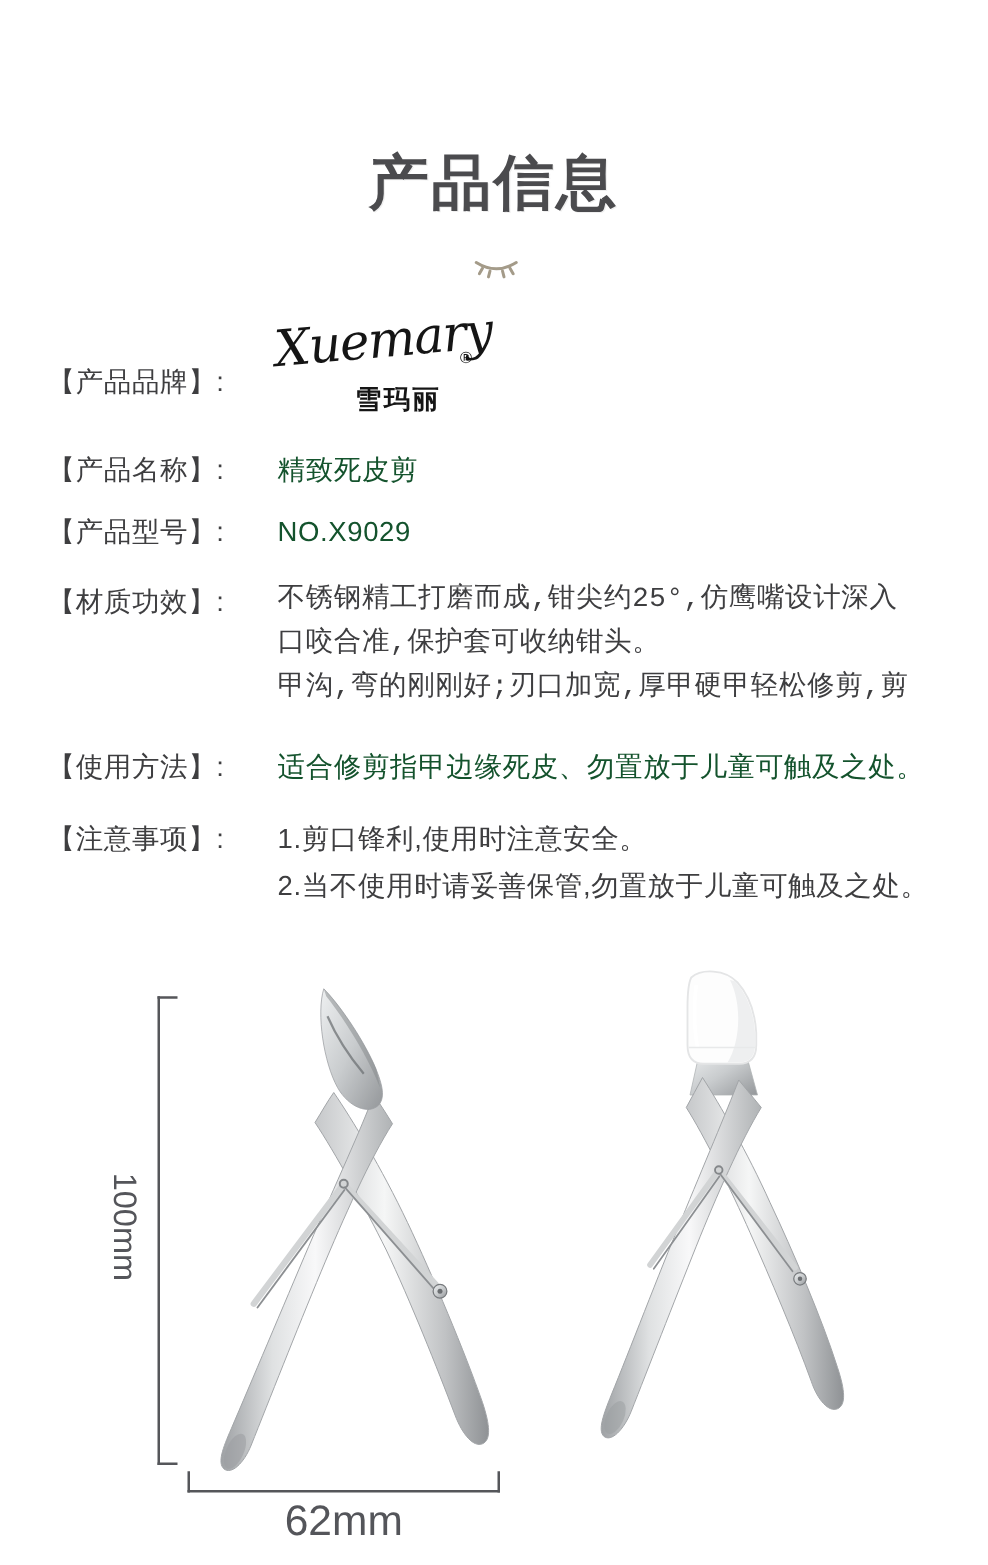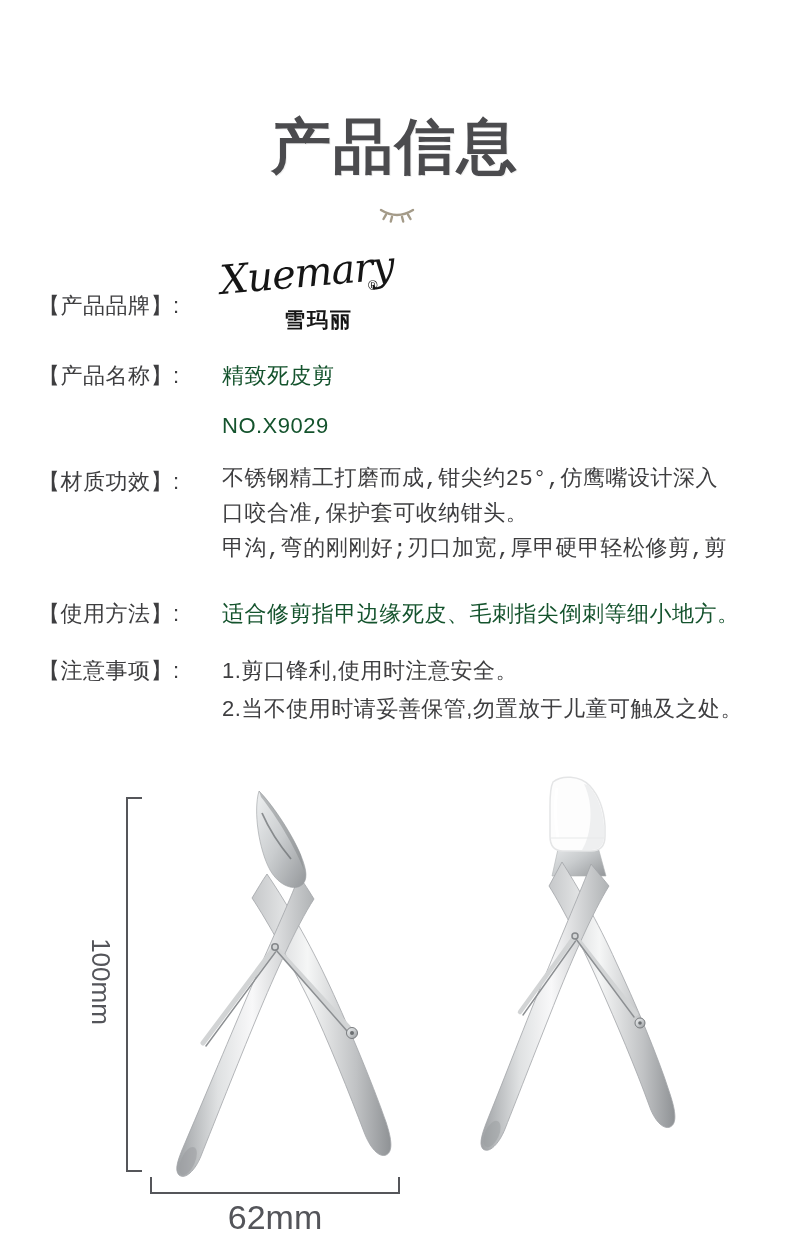--- a/index.html
+++ b/index.html
@@ -5,21 +5,21 @@
   * { margin:0; padding:0; box-sizing:border-box; }
   html,body { background:#ffffff; }
   body { font-family:"Liberation Sans","DejaVu Sans",sans-serif; }
   .page {
     position:relative; width:790px; height:1252px; margin:0 auto;
     background:#ffffff; overflow:hidden;
   }
   
   .title {
     position:absolute; top:116px; left:0; width:790px;
-    text-align:center; font-size:60px; line-height:62px; font-weight:700;
+    text-align:center; font-size:48px; line-height:62px; font-weight:700;
     color:#4b4b4e; letter-spacing:2px;
     text-shadow:1px 1px 0 rgba(120,120,120,0.12);
   }
   .lash { position:absolute; left:378px; top:206px; width:38px; height:20px; }
   
   .lbl {
     position:absolute; left:38px; font-size:22px; line-height:28px;
     color:#3e3e40; letter-spacing:0.5px; white-space:nowrap;
   }
   .val {
@@ -77,31 +77,32 @@
   <div class="lbl" style="top:292px">【产品品牌】:</div>
   <div class="logo">
     <span class="logo-script">Xuemary</span>
     <span class="logo-reg">®</span>
     <span class="logo-cjk">雪玛丽</span>
   </div>
 
   <div class="lbl" style="top:362px">【产品名称】:</div>
   <div class="val" style="top:362px">精致死皮剪</div>
 
+  <div class="lbl" style="top:412px">【产品型号】:</div>
   <div class="val" style="top:412px">NO.X9029</div>
 
   <div class="lbl" style="top:468px">【材质功效】:</div>
   <div class="val-block block-fx" style="top:462px">
     <div class="ln">不锈钢精工打磨而成,钳尖约25°,仿鹰嘴设计深入</div>
     <div class="ln">口咬合准,保护套可收纳钳头。</div>
     <div class="ln">甲沟,弯的刚刚好;刃口加宽,厚甲硬甲轻松修剪,剪</div>
   </div>
 
   <div class="lbl" style="top:600px">【使用方法】:</div>
-  <div class="val" style="top:600px">适合修剪指甲边缘死皮、毛刺指尖倒刺等细小地方。</div>
+  <div class="val" style="top:600px">适合修剪指甲边缘死皮、勿置放于儿童可触及之处。</div>
 
   <div class="lbl" style="top:657px">【注意事项】:</div>
   <div class="val-block block-note" style="top:652px">
     <div class="ln">1.剪口锋利,使用时注意安全。</div>
     <div class="ln">2.当不使用时请妥善保管,勿置放于儿童可触及之处。</div>
   </div>
 
   <svg class="nipper nipper-left" viewBox="0 0 262 400">
     <defs>
       <linearGradient id="gl-a" x1="0" y1="0" x2="1" y2="0">

